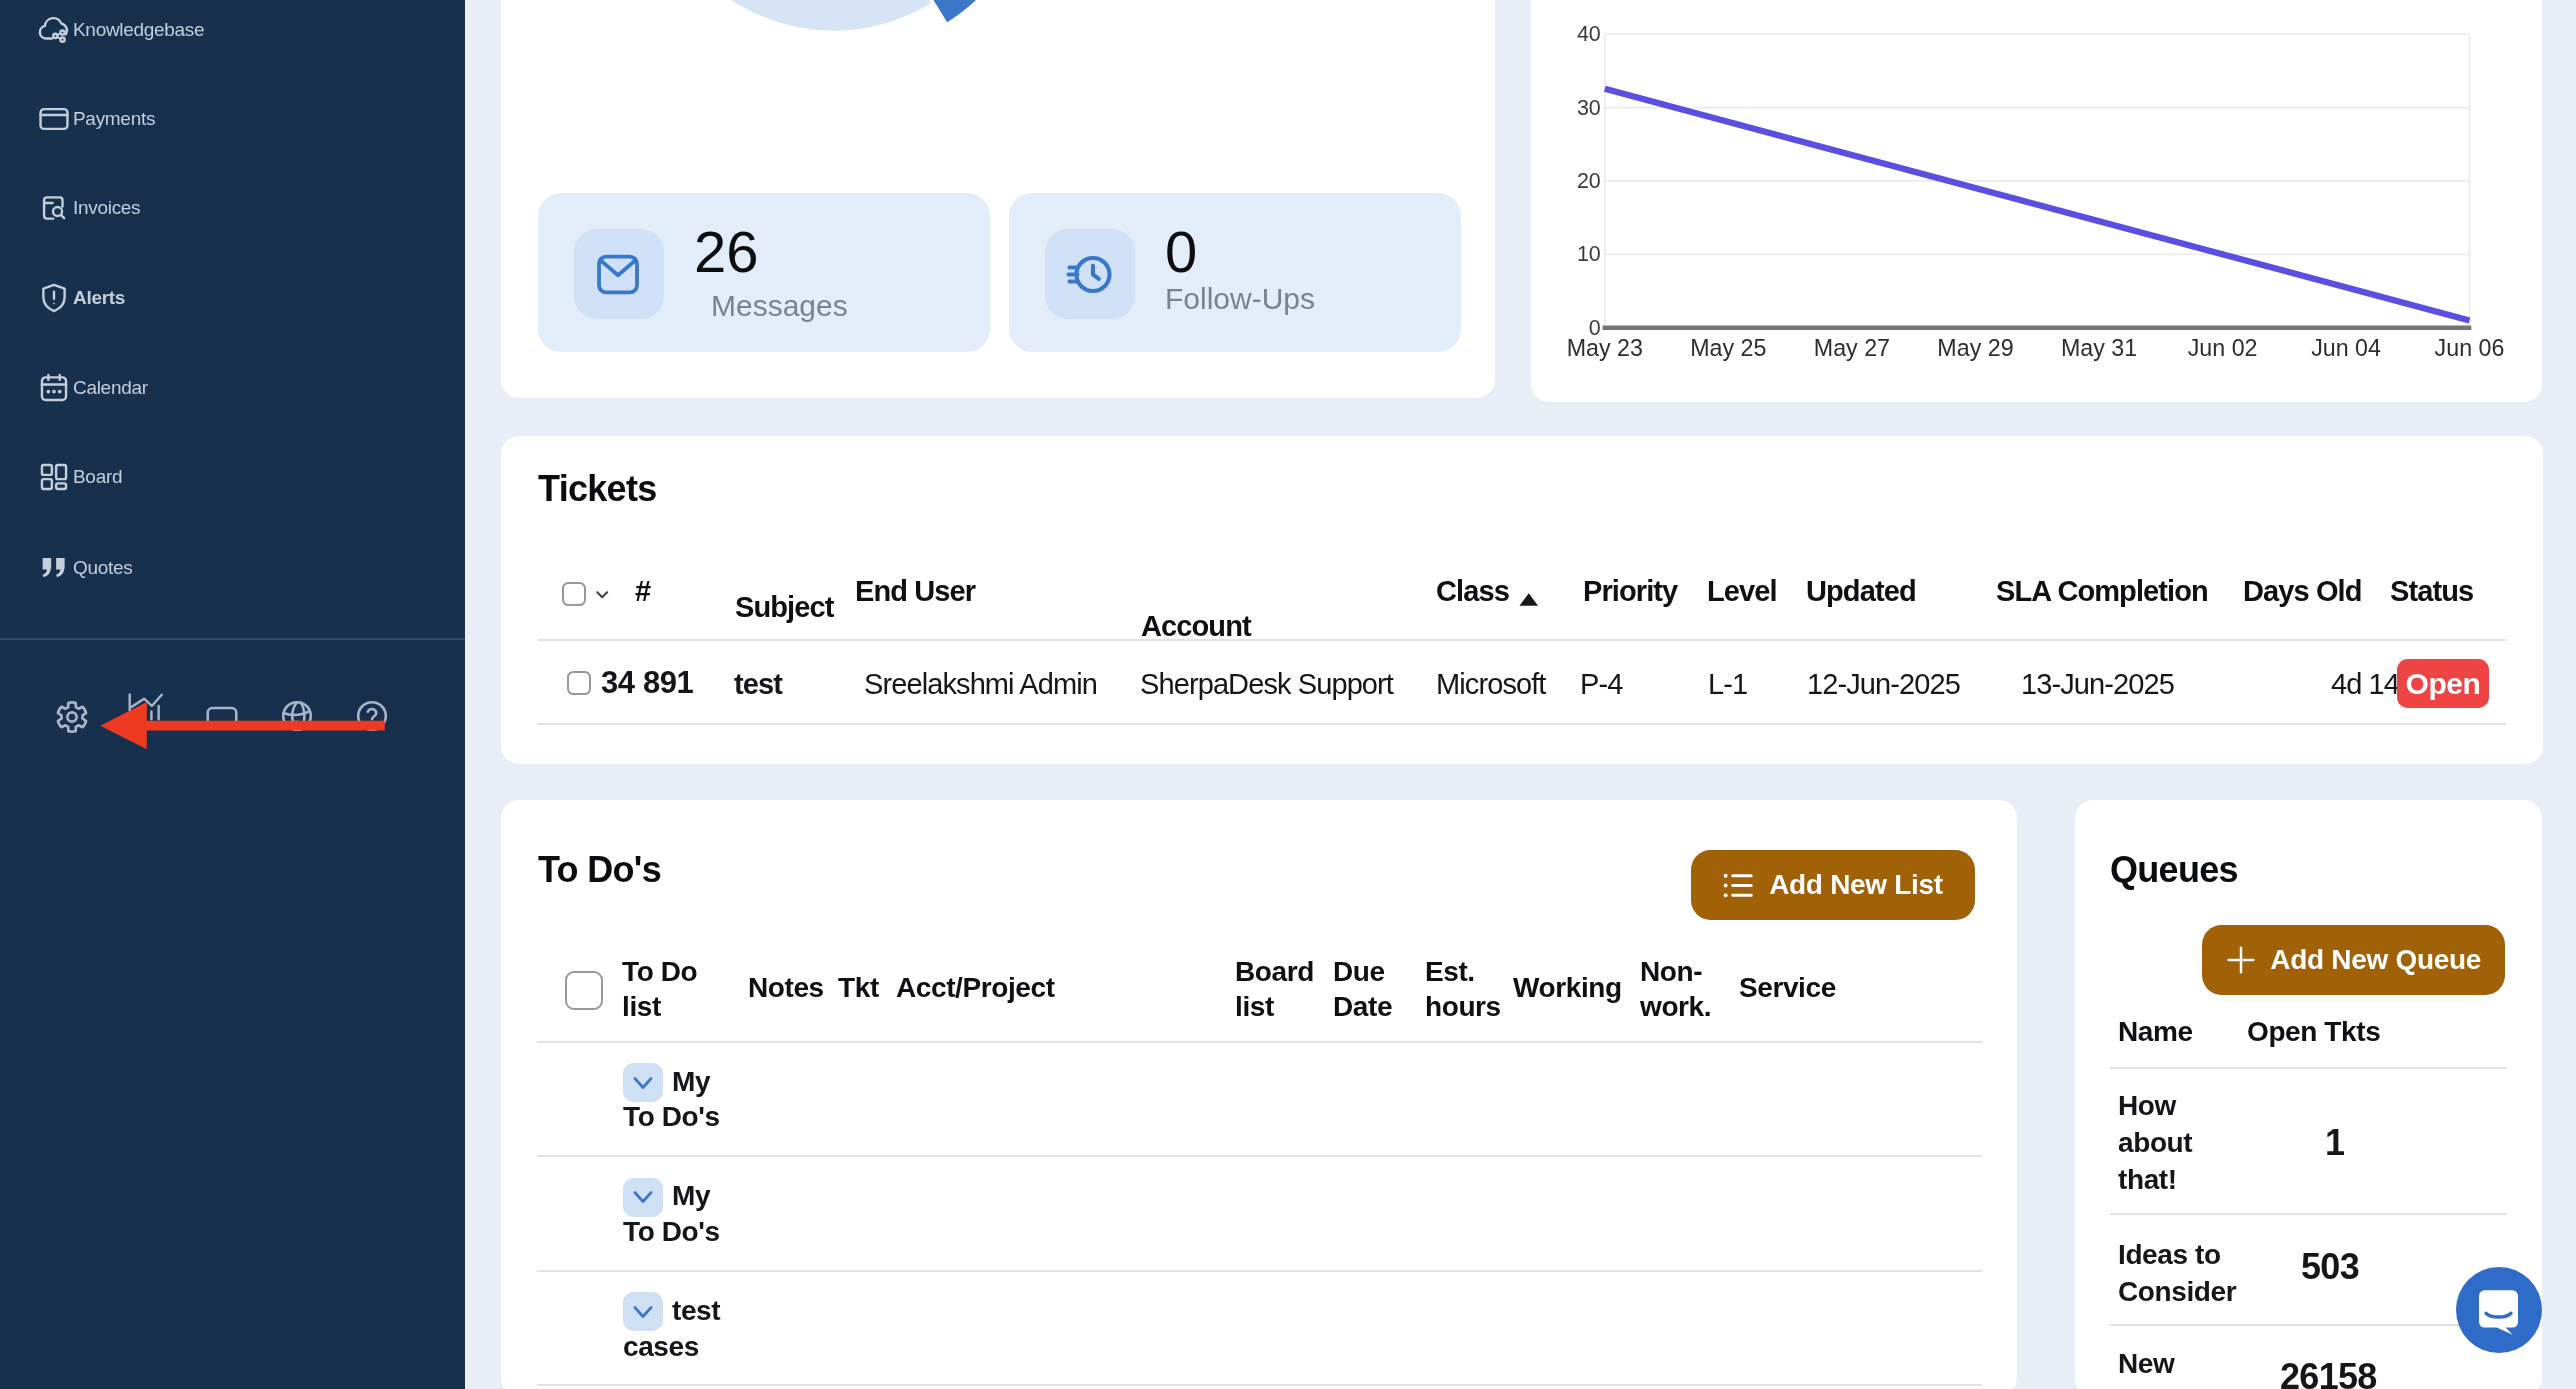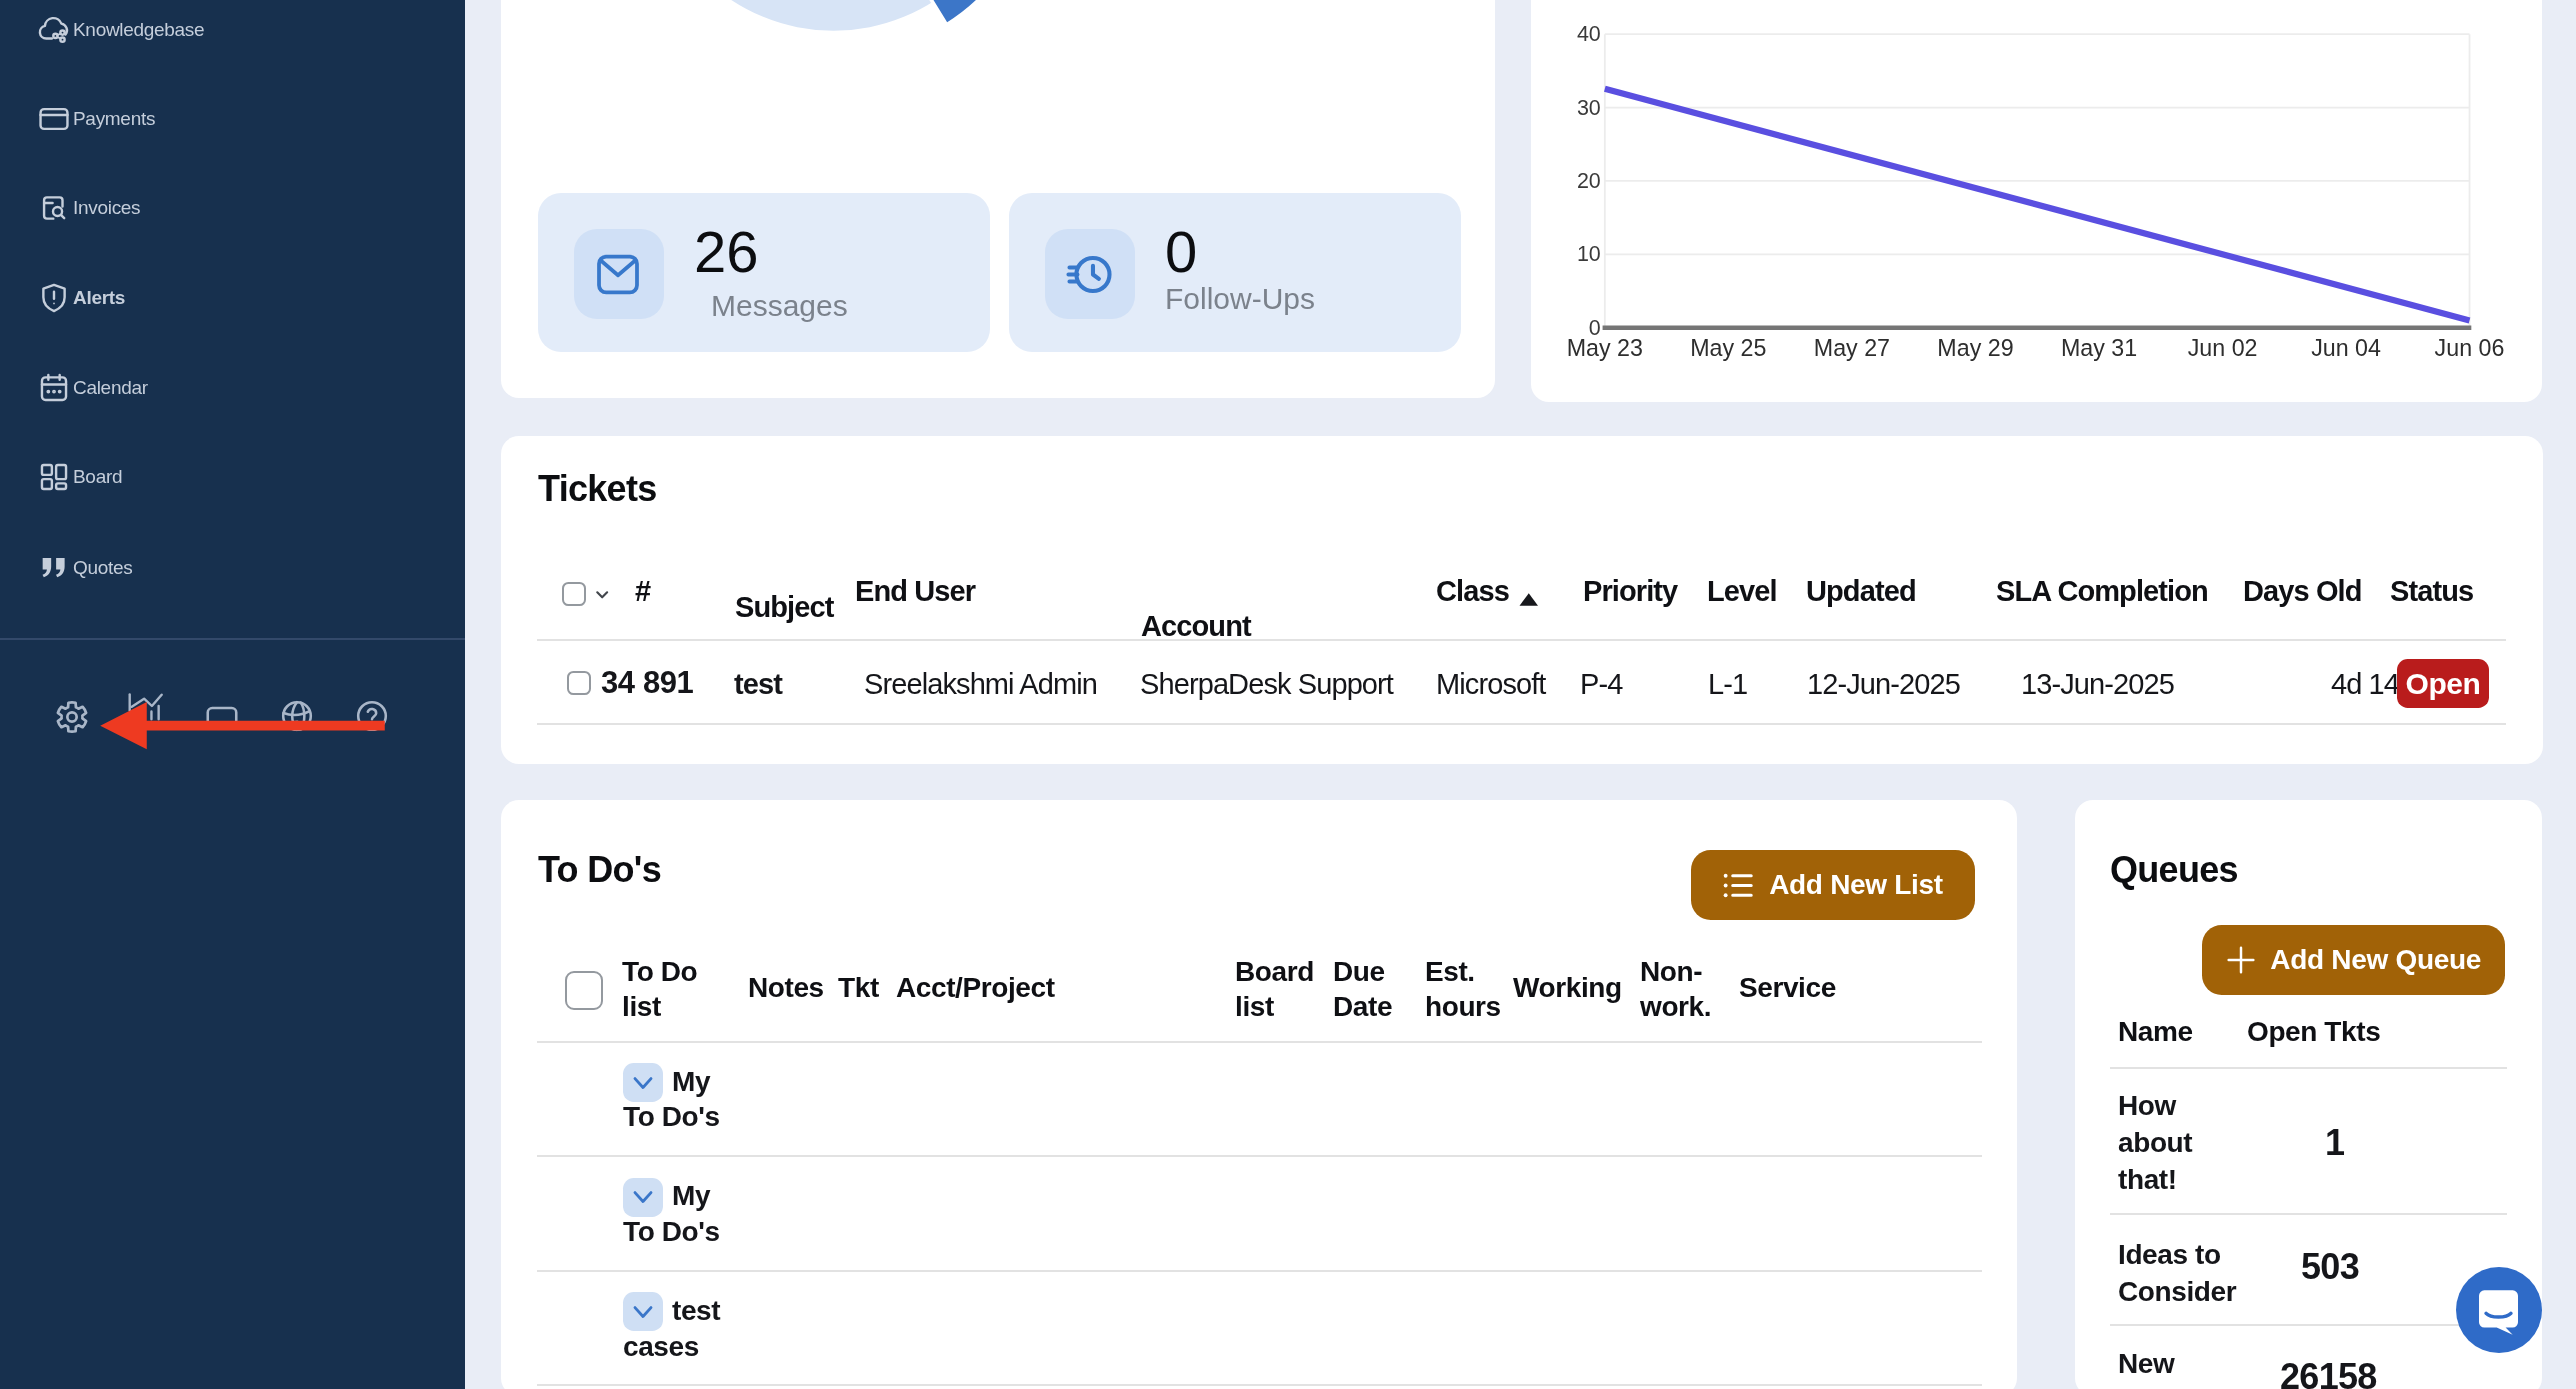--- a/index.html
+++ b/index.html
@@ -217,21 +217,21 @@
   <div class="cell" style="left:100px;top:231px;font-weight:bold;font-size:31px;letter-spacing:-0.4px;">34 891</div>
   <div class="cell" style="left:233px;top:234px;font-weight:bold;">test</div>
   <div class="cell" style="left:363px;top:234px;">Sreelakshmi Admin</div>
   <div class="cell" style="left:639px;top:234px;">SherpaDesk Support</div>
   <div class="cell" style="left:935px;top:234px;">Microsoft</div>
   <div class="cell" style="left:1079px;top:234px;">P-4</div>
   <div class="cell" style="left:1207px;top:234px;">L-1</div>
   <div class="cell" style="left:1306px;top:234px;">12-Jun-2025</div>
   <div class="cell" style="left:1520px;top:234px;">13-Jun-2025</div>
   <div class="cell" style="left:1830px;top:234px;">4d 14h</div>
-  <div class="abs" style="left:1896px;top:223px;width:92px;height:49px;background:#b91c1c;border-radius:10.7px;color:#fff;font-weight:bold;font-size:30px;letter-spacing:-0.4px;display:flex;align-items:center;justify-content:center;">Open</div>
+  <div class="abs" style="left:1896px;top:223px;width:92px;height:49px;background:#ef4444;border-radius:10.7px;color:#fff;font-weight:bold;font-size:30px;letter-spacing:-0.4px;display:flex;align-items:center;justify-content:center;">Open</div>
   <div class="sep" style="left:36px;top:287px;width:1969px;"></div>
 </div>
 
 <div class="card" style="left:501px;top:800px;width:1516px;height:596px;">
   <div class="title" style="left:37px;top:52px;">To Do's</div>
   <div class="btn" style="left:1190px;top:50px;width:284px;height:70px;">
     <svg style="margin-right:16px;" width="30" height="27" viewBox="0 0 34 30" fill="none" stroke="#fff" stroke-width="3.4" stroke-linecap="round">
       <circle cx="3" cy="4" r="2.2" fill="#fff" stroke="none"></circle>
       <circle cx="3" cy="15" r="2.2" fill="#fff" stroke="none"></circle>
       <circle cx="3" cy="26" r="2.2" fill="#fff" stroke="none"></circle>

